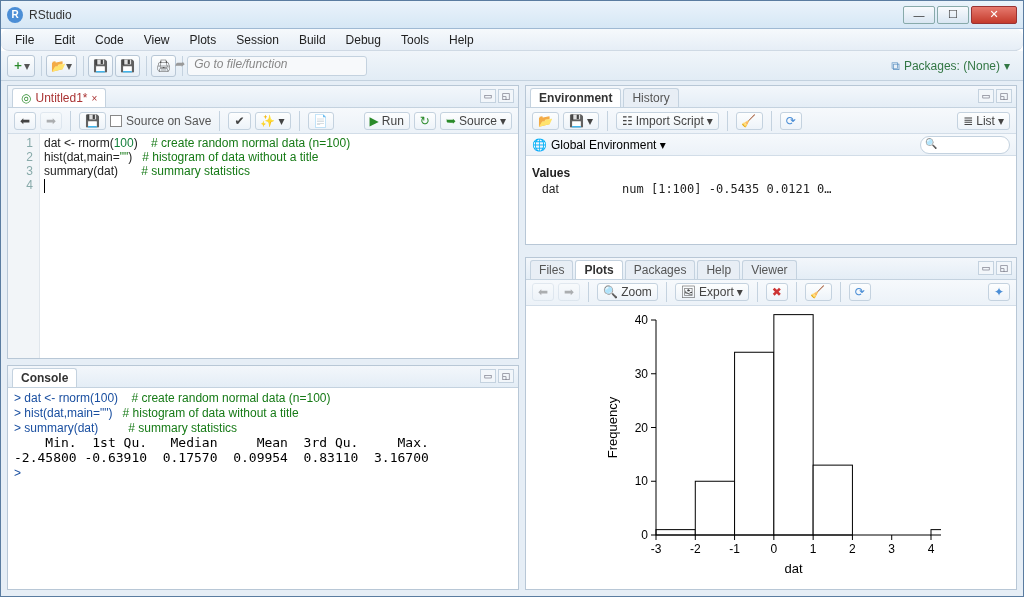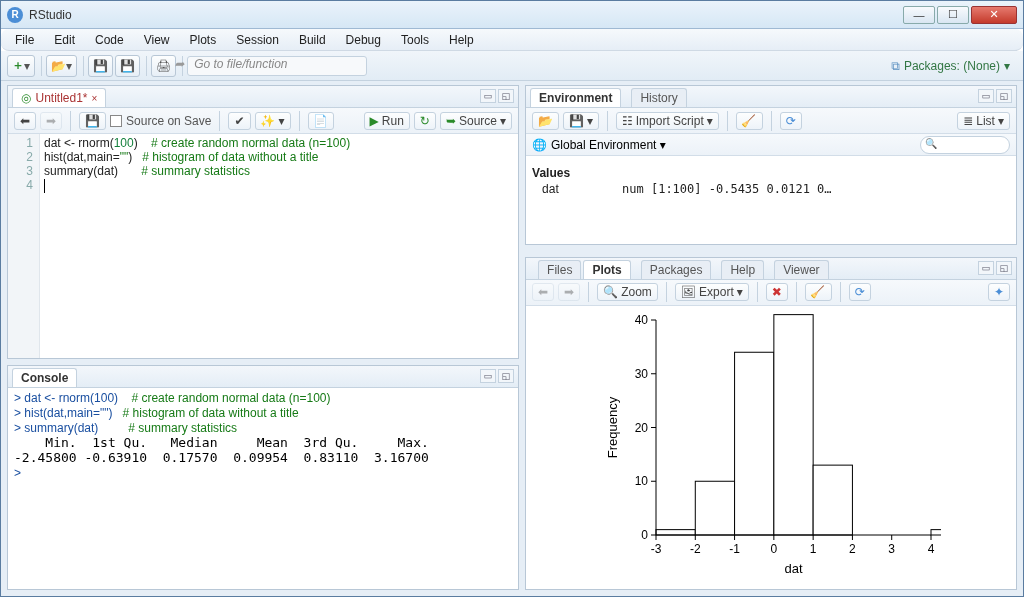--- a/index.html
+++ b/index.html
@@ -24,21 +24,21 @@
   .spacer { flex:1; }
   .projbtn { display:flex; align-items:center; gap:4px; color:#374; padding:2px 6px; border:1px solid transparent;}
   
   .body { flex:1; display:flex; gap:6px; padding:4px 6px 6px 6px; background:#e6eef6; }
   .col { display:flex; flex-direction:column; gap:6px; }
   .col.left { flex: 1.02; }
   .col.right { flex: 0.98; gap: 12px; }
   .pane { background:#fff; border:1px solid #b8c7d6; display:flex; flex-direction:column; position:relative; }
   .pane-tabs { height:22px; background:linear-gradient(#f3f7fb,#e4edf6); display:flex; align-items:flex-end; padding:0 4px; border-bottom:1px solid #c4d2df; }
   .tab { padding:2px 8px; border:1px solid #c4d2df; border-bottom:none; background:#fff; color:#333; border-radius:3px 3px 0 0; margin-right:2px; display:flex; align-items:center; gap:4px;}
-  .tab.inactive { background:#e8eef5; color:#555;margin-left:8px;}
+  .tab.inactive { background:#e8eef5; color:#555;}
   .tab .x { color:#a33; font-size:10px; }
   .pane-toolbar { height:26px; background:linear-gradient(#f6f9fc,#ecf2f8); border-bottom:1px solid #d2dde8; display:flex; align-items:center; padding:0 6px; gap:4px;}
   .mini { height:18px; padding:0 5px; border:1px solid #c4d2df; background:linear-gradient(#fdfefe,#edf3f9); border-radius:3px; display:flex; align-items:center; gap:3px; color:#444;}
   .pane-ctrl { position:absolute; top:3px; right:4px; display:flex; gap:2px; }
   .pctrl { width:16px; height:14px; border:1px solid #c4d2df; background:#f2f6fa; font-size:9px; display:flex; align-items:center; justify-content:center; color:#556;}
   
   .editor-body { flex:1; display:flex; font-family: Consolas, monospace; font-size:13px; color:#222; overflow:hidden;}
   .gutter { width:32px; background:#f2f5f8; border-right:1px solid #e0e6ec; text-align:right; padding:2px 6px 0 0; color:#8aa;}
   .code { flex:1; padding:2px 4px; white-space:pre; }
   .num { color:#15803d; }

